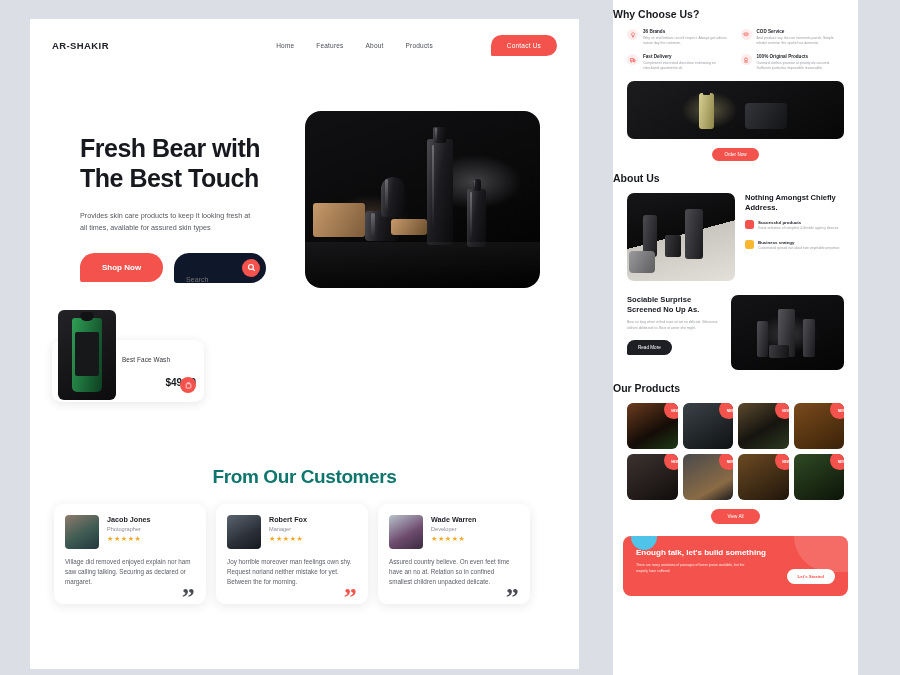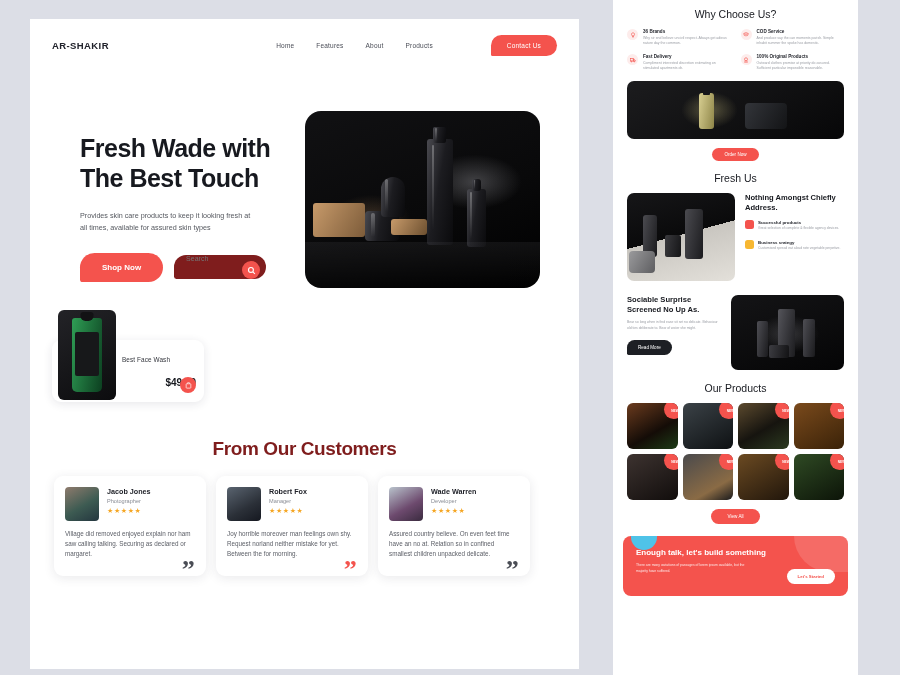--- a/index.html
+++ b/index.html
@@ -46,24 +46,24 @@
     margin-top:17px; font-size:7.2px; line-height:1.65;
     color:#55585f; max-width:178px;
   }
   .hero-actions { margin-top:19px; display:flex; gap:11px; align-items:center; }
   .btn-shop {
     background:#f4534d; color:#fff; font-size:8px; font-weight:bold;
     padding:10px 22px; border:none; cursor:pointer;
     border-radius:17px 17px 17px 3px;
   }
   .searchbox {
-    position:relative; background:#7f1d1d;
-    width:92px; height:24px;
+    position:relative; background:#0f172a;
+    width:92px; height:30px;
     border-radius:15px 15px 15px 3px;
-    display:flex; align-items:flex-start;
+    display:flex; align-items:flex-end;
   }
   .searchbox input {
     background:transparent; border:none; outline:none;
     color:#d9d6d3; font-size:7px; padding-left:12px; width:62px;
     font-family:"Liberation Sans", sans-serif;
   }
   .search-circle {
     position:absolute; right:6px; top:6px;
     width:18px; height:18px; border-radius:50%;
     background:#f4534d; display:flex; align-items:center; justify-content:center;
@@ -105,21 +105,21 @@
   .cart-btn {
     position:absolute; right:8px; bottom:9px;
     width:16px; height:16px; border-radius:50%;
     background:#f4534d; border:none; cursor:pointer;
     display:flex; align-items:center; justify-content:center;
   }
 
   
   .testi-head {
     text-align:center; font-size:19px; font-weight:bold;
-    color:#7f1d1d; margin-top:36px; letter-spacing:-.4px;
+    color:#0f766e; margin-top:64px; letter-spacing:-.4px;
   }
   .testi-row { display:flex; gap:10px; padding:16px 22px 0 24px; }
   .testi-card {
     position:relative; width:152px; height:100px;
     background:#fff; border-radius:9px;
     box-shadow:0 2px 11px rgba(35,35,60,.10);
     padding:11px 11px 0 11px; overflow:hidden;
   }
   .testi-top { display:flex; gap:8px; }
   .avatar { width:34px; height:34px; border-radius:4px; flex-shrink:0; overflow:hidden; position:relative;}
@@ -132,21 +132,21 @@
     font-size:26px; font-weight:bold; line-height:1;
     font-family:"Liberation Serif", serif;
   }
 
   
   .page-right {
     position:absolute; left:613px; top:0;
     width:245px; height:675px;
     background:#ffffff; overflow:hidden;
   }
-  .r-head { text-align:center; font-size:10.5px; font-weight:normal; color:#17191f; }
+  .r-head { text-align:left; font-size:10.5px; font-weight:bold; color:#17191f; }
   .feat-grid { display:grid; grid-template-columns:1fr 1fr; gap:8px 10px; padding:9px 14px 0 14px; }
   .feat { display:flex; gap:5px; }
   .feat-ic {
     width:11px; height:11px; flex-shrink:0; border-radius:50%;
     background:#fdeceb; display:flex; align-items:center; justify-content:center;
   }
   .feat-t { font-size:4.6px; font-weight:bold; color:#24262d; }
   .feat-d { font-size:3.5px; line-height:1.5; color:#9a9da4; margin-top:1.5px; }
   .r-banner {
     margin:10px 14px 0 14px; height:58px; border-radius:7px;
@@ -229,21 +229,21 @@
         <a class="nav-link">Features</a>
         <a class="nav-link">About</a>
         <a class="nav-link">Products</a>
         <button class="btn-contact">Contact Us</button>
       </div>
     </div>
 
     <div class="hero">
       <div class="hero-left">
         <h1 class="hero-title">
-          <span>Fresh Wade with</span><br>
+          <span>Fresh Bear with</span><br>
           <span>The Best Touch</span>
         </h1>
         <p class="hero-sub">Provides skin care products to keep it looking fresh at all times, available for assured skin types</p>
         <div class="hero-actions">
           <button class="btn-shop">Shop Now</button>
           <div class="searchbox">
             <input type="text" placeholder="Search" style="">
             <span class="search-circle">
               <svg width="9" height="9" viewBox="0 0 24 24" fill="none" stroke="#fff" stroke-width="3">
                 <circle cx="10.5" cy="10.5" r="6.5"></circle>
@@ -400,21 +400,21 @@
     <div class="r-banner">
       <div style="position:absolute;left:72px;top:12px;width:15px;height:36px;border-radius:3px;
            background:linear-gradient(100deg,#d8cf92,#8e8548);"></div>
       <div style="position:absolute;left:76px;top:5px;width:7px;height:9px;background:#16161a;border-radius:1px;"></div>
       <div style="position:absolute;left:118px;top:22px;width:42px;height:26px;border-radius:4px;
            background:linear-gradient(120deg,#33353a,#131416);"></div>
     </div>
     <button class="btn-order">Order Now</button>
 
     <div style="margin-top:11px;">
-      <h2 class="r-head">Fresh Us</h2>
+      <h2 class="r-head">About Us</h2>
     </div>
 
     <div class="about-row">
       <div class="about-img">
         <div style="position:absolute;left:16px;top:22px;width:14px;height:42px;border-radius:3px;
              background:linear-gradient(100deg,#4b4b50,#1b1b1e);"></div>
         <div style="position:absolute;left:58px;top:16px;width:18px;height:50px;border-radius:3px;
              background:linear-gradient(100deg,#4b4b50,#1b1b1e);"></div>
         <div style="position:absolute;left:38px;top:42px;width:16px;height:22px;border-radius:2px;
              background:linear-gradient(100deg,#3a3a3e,#151517);"></div>

